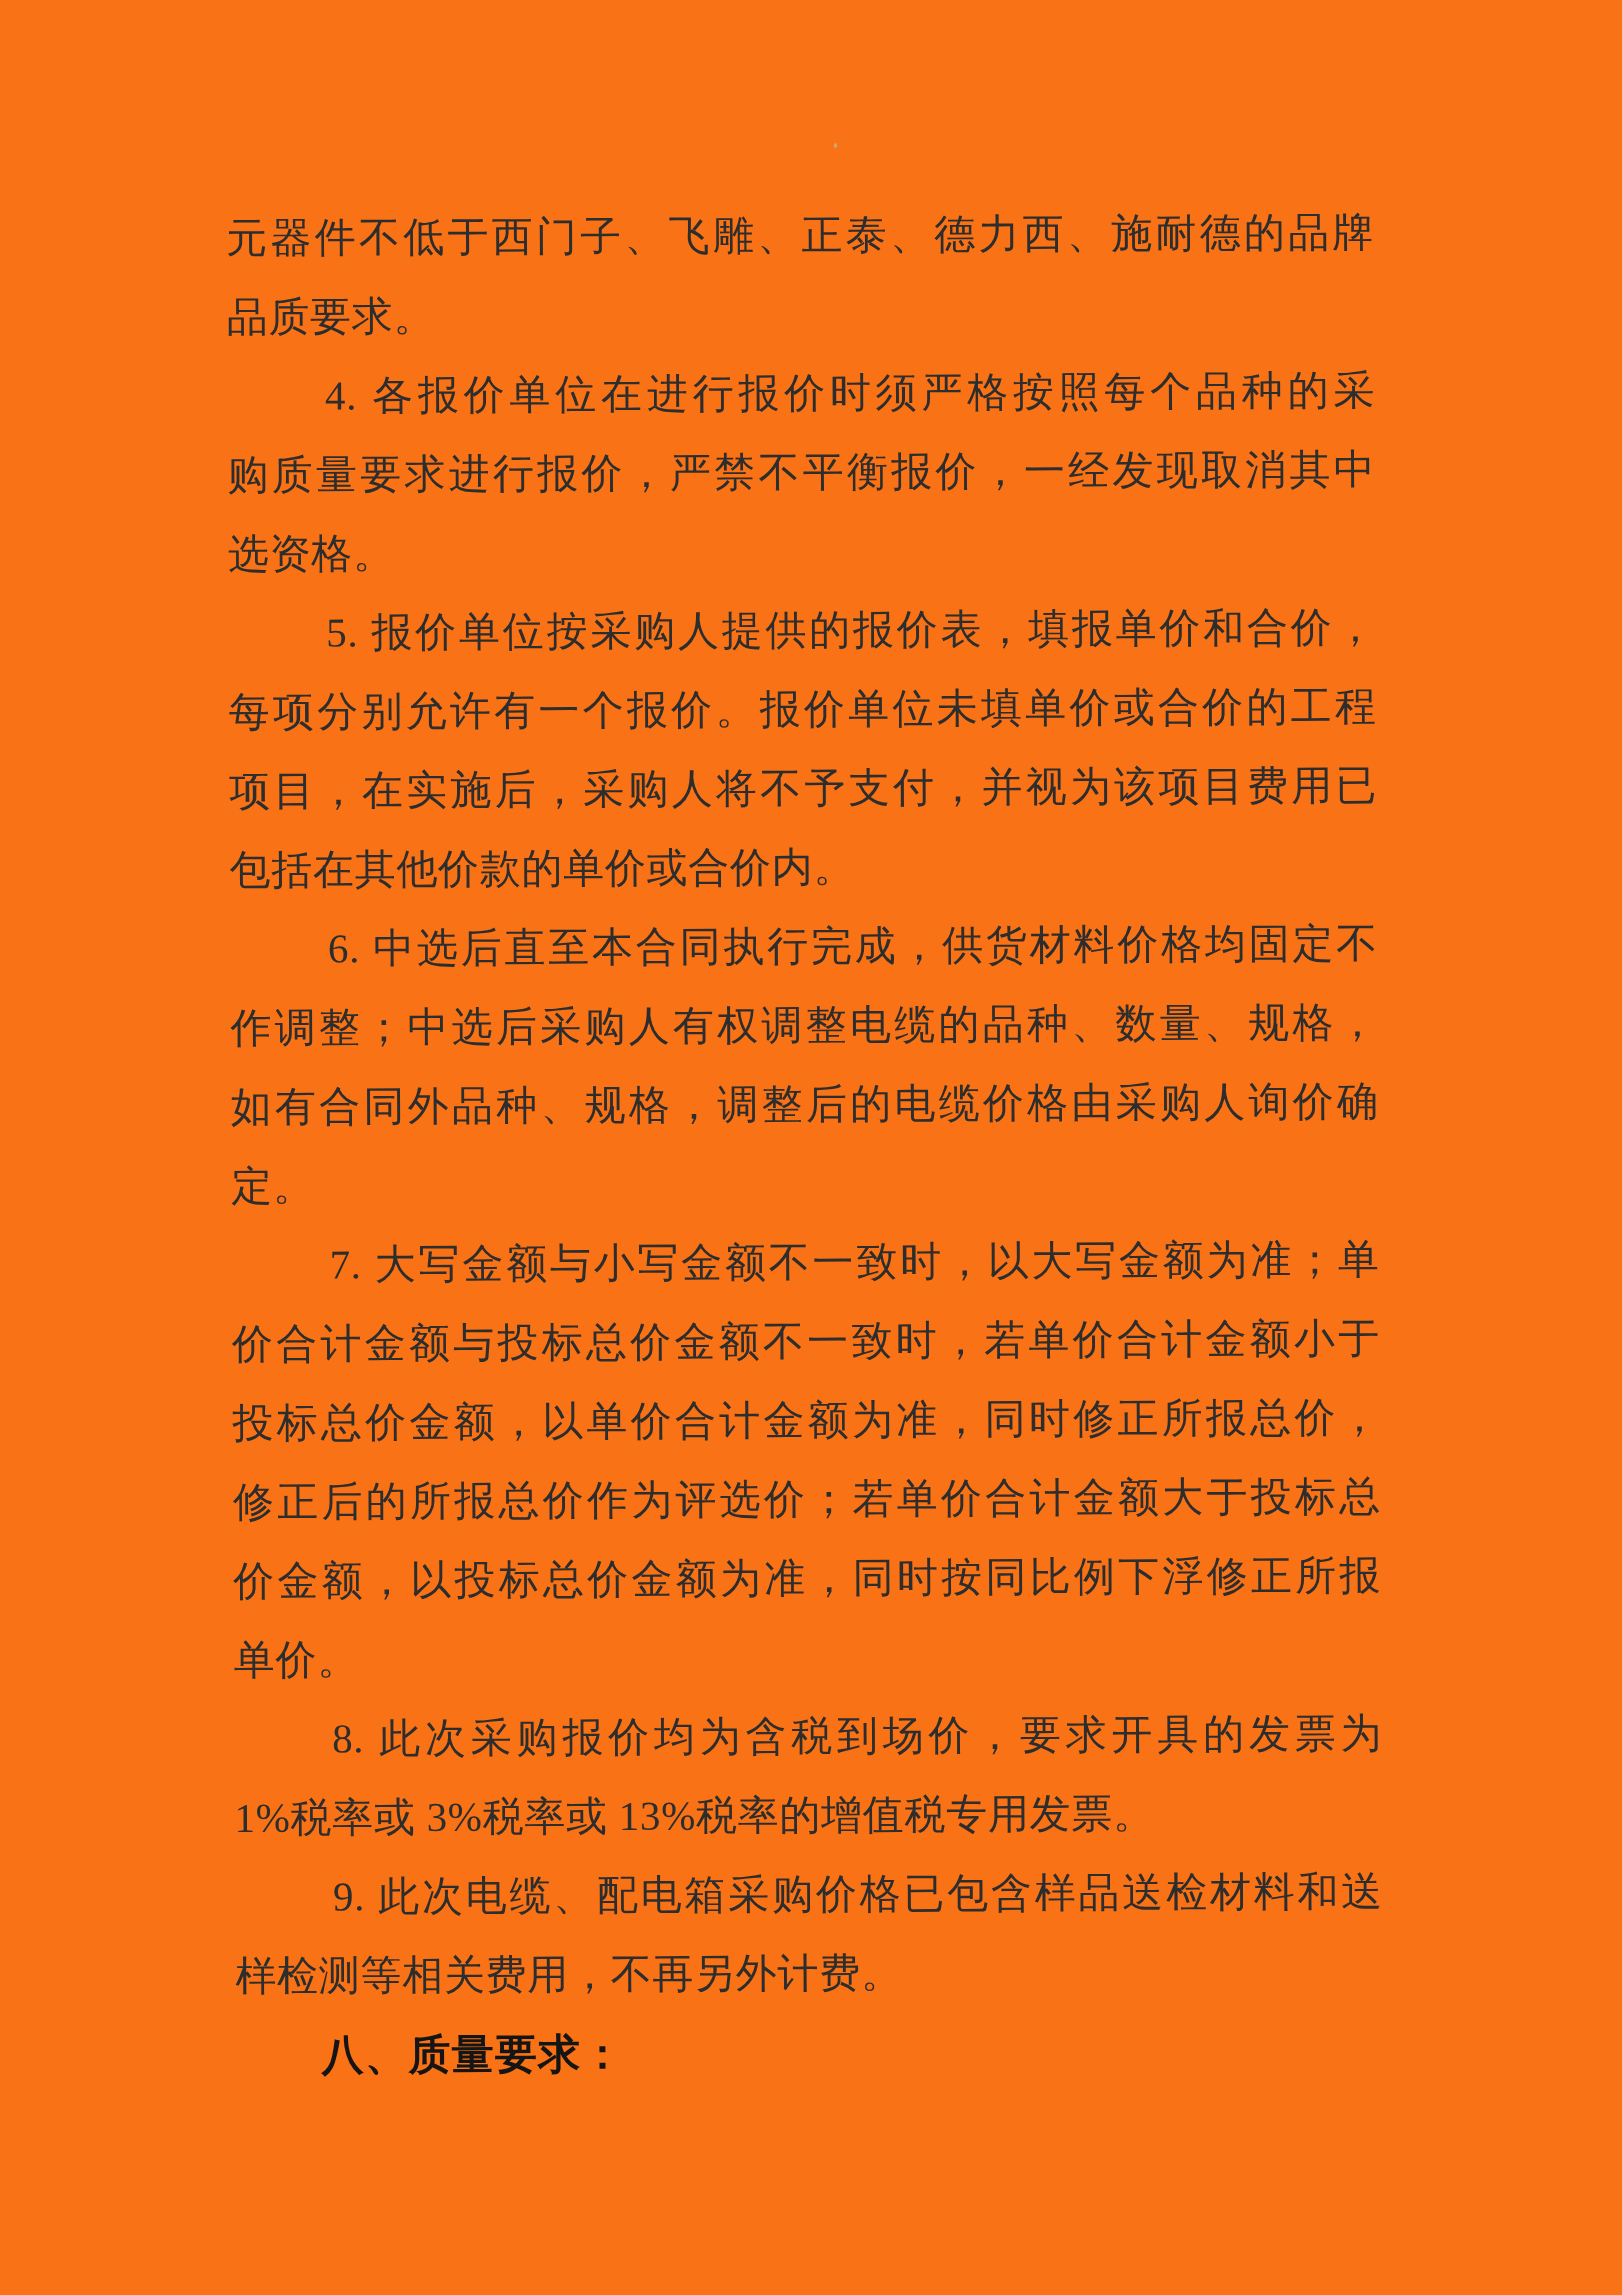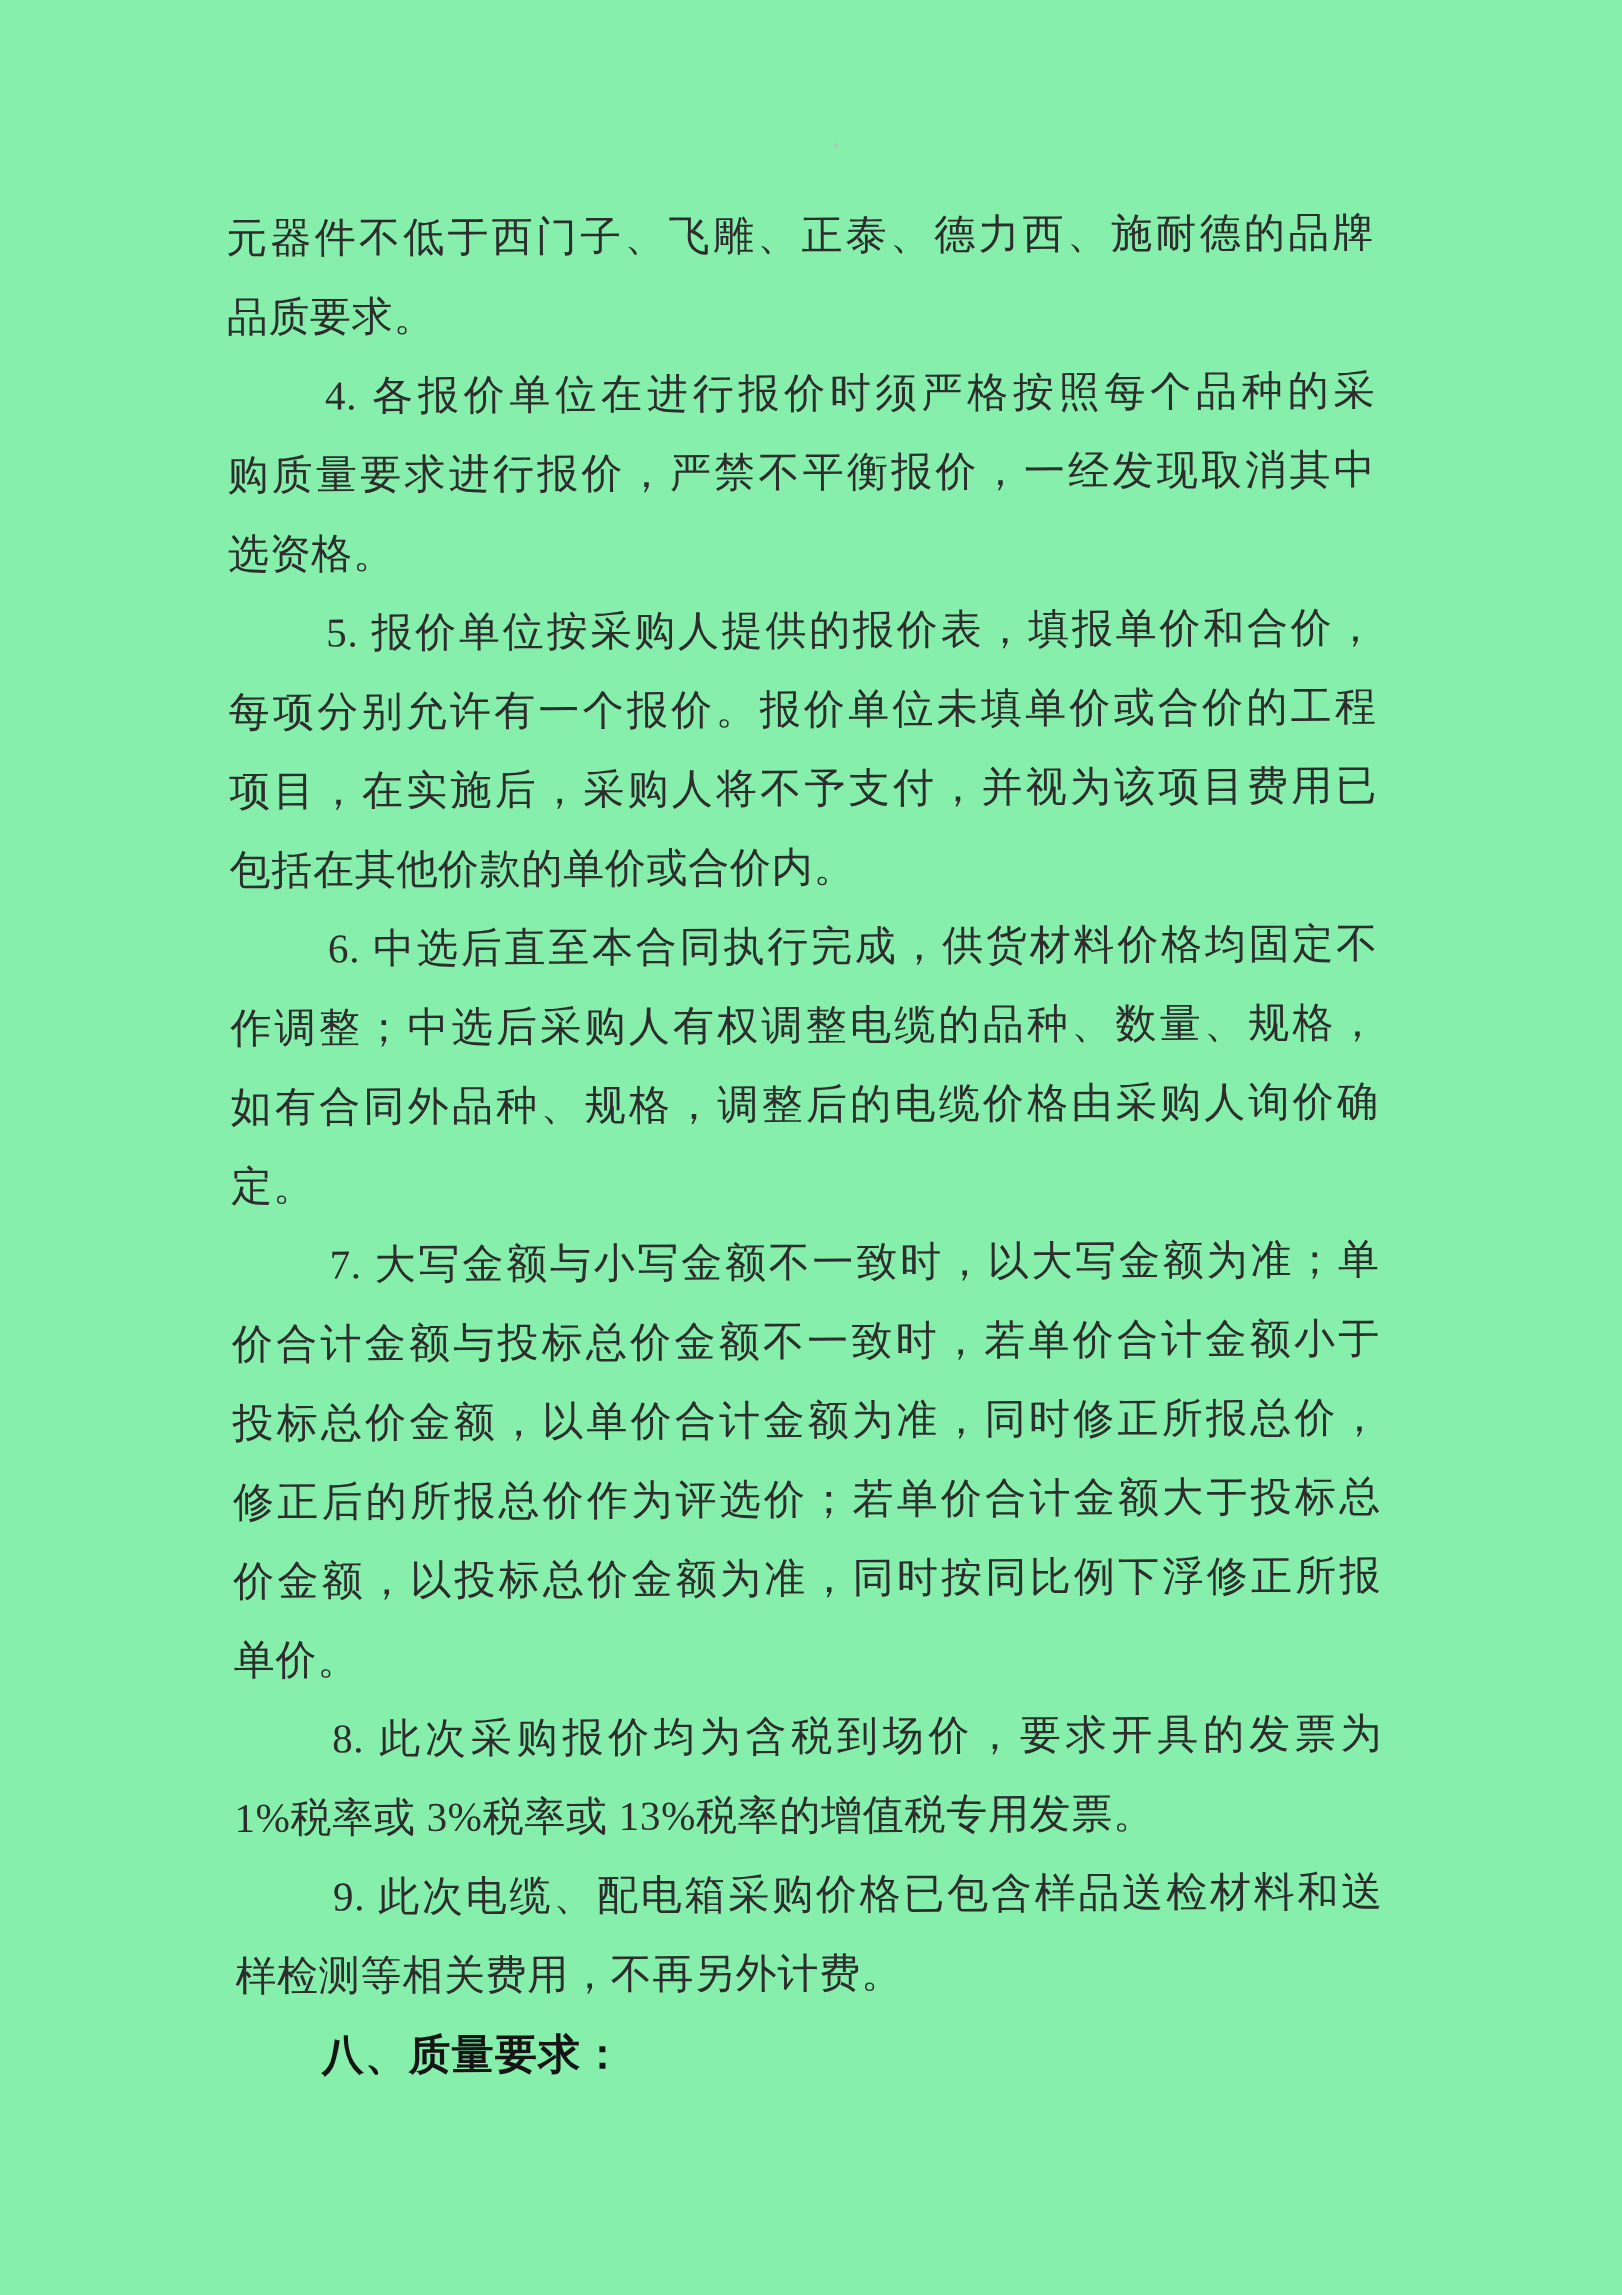--- a/index.html
+++ b/index.html
@@ -4,21 +4,21 @@
 <style>
   html, body {
     margin: 0;
     padding: 0;
     background: #ffffff;
   }
   .page {
     position: relative;
     width: 1623px;
     height: 2295px;
-    background: #86efac;
+    background: #f97316;
     overflow: hidden;
     font-family: "Liberation Serif", serif;
   }
   .content {
     position: absolute;
     left: 226px;
     top: 196px;
     width: 1148px;
     transform: rotate(-0.3deg);
     transform-origin: 50% 0;

